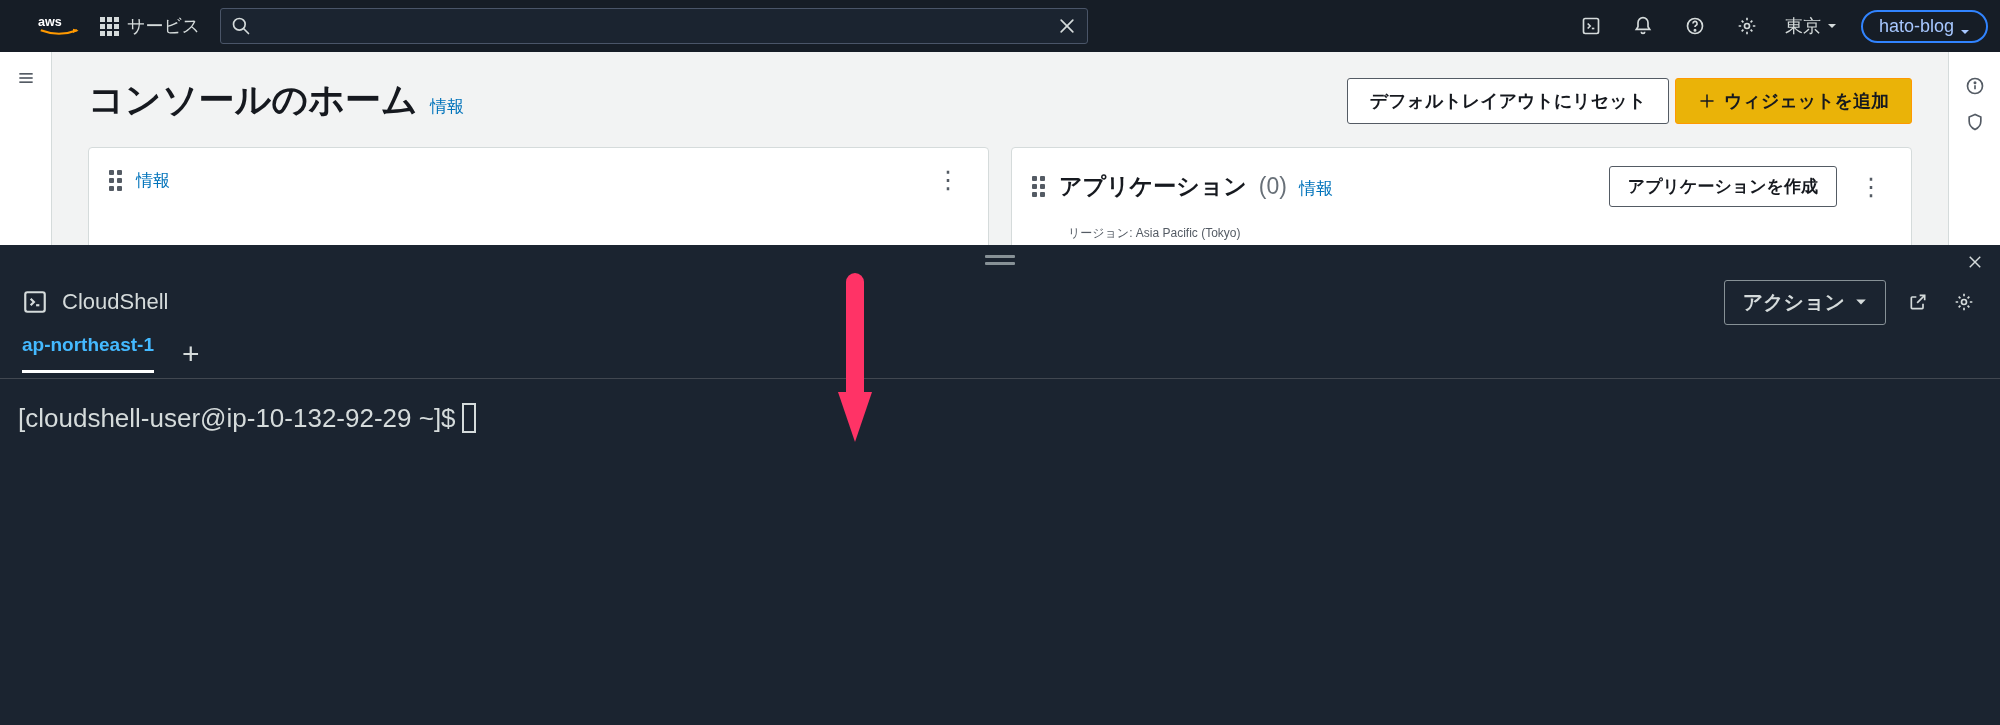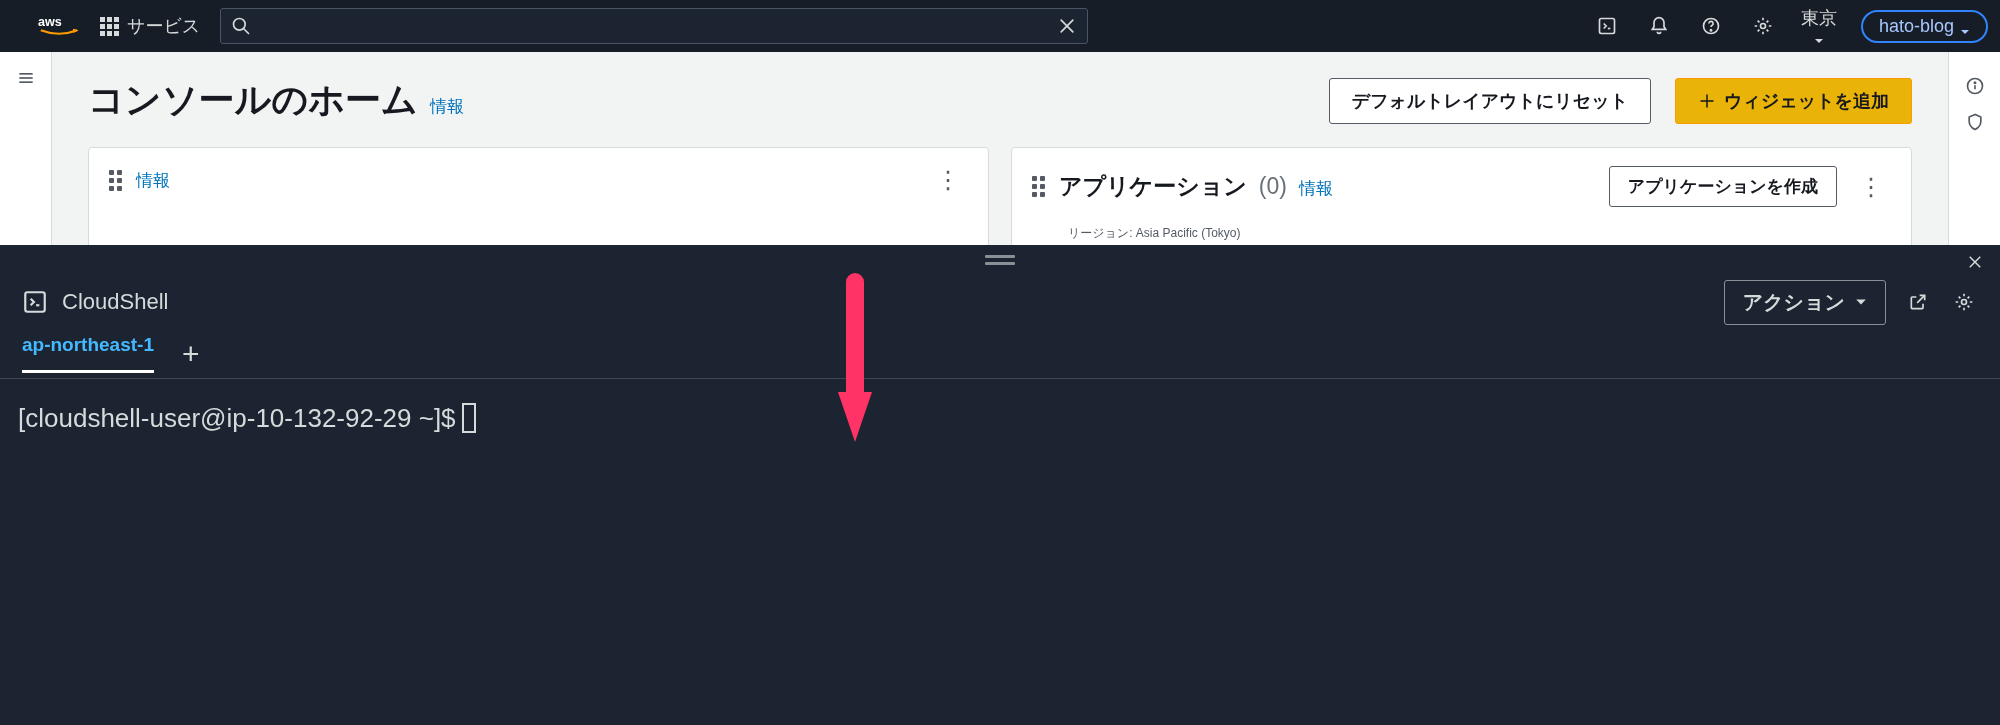--- a/index.html
+++ b/index.html
@@ -16,41 +16,41 @@
 .grid-icon { display: grid; grid-template-columns: repeat(3,5px); grid-template-rows: repeat(3,5px); gap: 2px; }
 .grid-icon span { background: #d5dbdb; width: 5px; height: 5px; }
 .searchbar { flex: 0 0 auto; width: 868px; display: flex; align-items: center; background: #1b2430;
              border: 1px solid #4a5568; border-radius: 3px; height: 36px; padding: 0 10px; gap: 10px; }
 .searchbar input { flex: 1; background: transparent; border: none; outline: none; color: #d5dbdb; font-size: 16px; }
 .searchbar .icon-svg { width: 20px; height: 20px; stroke: #d5dbdb; }
 .spacer { flex: 1 1 auto; }
 .topnav-right { display: flex; align-items: center; gap: 24px; }
 .icon-btn { display: flex; align-items: center; justify-content: center; width: 28px; height: 28px; cursor: pointer; }
 .icon-btn svg { width: 20px; height: 20px; stroke: #d5dbdb; fill: none; stroke-width: 2; }
-.region-btn { display: flex; align-items: center; gap: 6px; cursor: pointer; font-size: 18px; color: #d5dbdb; flex-direction: column; }
+.region-btn { display: flex; align-items: center; gap: 6px; cursor: pointer; font-size: 18px; color: #d5dbdb; }
 .region-btn svg { width: 10px; height: 10px; fill: #d5dbdb; }
 .user-badge { display: flex; align-items: flex-end; gap: 6px; background: transparent;
               border: 2px solid #3184ff; color: #a7c7ff; border-radius: 22px; padding: 4px 16px;
               cursor: pointer; font-size: 18px; }
 .user-badge svg { width: 10px; height: 10px; fill: #a7c7ff; }
 
 
 .main-area { display: flex; height: calc(100% - 52px); }
 .leftbar { width: 52px; background: #fff; border-right: 1px solid #d5dbdb;
            display: flex; flex-direction: column; align-items: center; padding-top: 12px; }
 .leftbar .icon-btn svg { stroke: #545b64; }
 .content-area { flex: 1; background: #f2f3f3; position: relative; }
 .rightbar { width: 52px; background: #fff; border-left: 1px solid #d5dbdb;
             display: flex; flex-direction: column; align-items: center; gap: 8px; padding-top: 20px; }
 .rightbar .icon-btn svg { stroke: #545b64; }
 
 .page-head { display: flex; align-items: center; justify-content: space-between; padding: 24px 36px 22px; }
 .page-title { font-size: 36px; font-weight: 700; color: #16191f; display: flex; align-items: baseline; gap: 12px; }
 .info-link { font-size: 17px; font-weight: 400; color: #0073bb; cursor: pointer; }
-.page-actions { display: flex; gap: 24px; margin-left: 20px; }
+.page-actions { display: flex; gap: 6px; margin-left: 20px; }
 .btn { font-size: 18px; padding: 10px 22px; border-radius: 3px; cursor: pointer; border: 1px solid;
        display: flex; align-items: center; gap: 8px; font-weight: 600; }
 .btn-default { background: #fff; color: #16191f; border-color: #545b64; }
 .btn-primary { background: #eab308; color: #16191f; border-color: #ff9900; justify-content: center; }
 
 .widgets { display: flex; gap: 22px; padding: 0 36px; }
 .widget { flex: 1; background: #fff; border: 1px solid #d5dbdb; border-radius: 4px; }
 .widget-head { display: flex; align-items: center; padding: 18px 20px; gap: 14px; }
 .drag-handle { display: grid; grid-template-columns: repeat(2,5px); grid-template-rows: repeat(3,5px); gap: 3px; cursor: grab; }
 .drag-handle span { background: #545b64; width: 5px; height: 5px; border-radius: 1px; }

